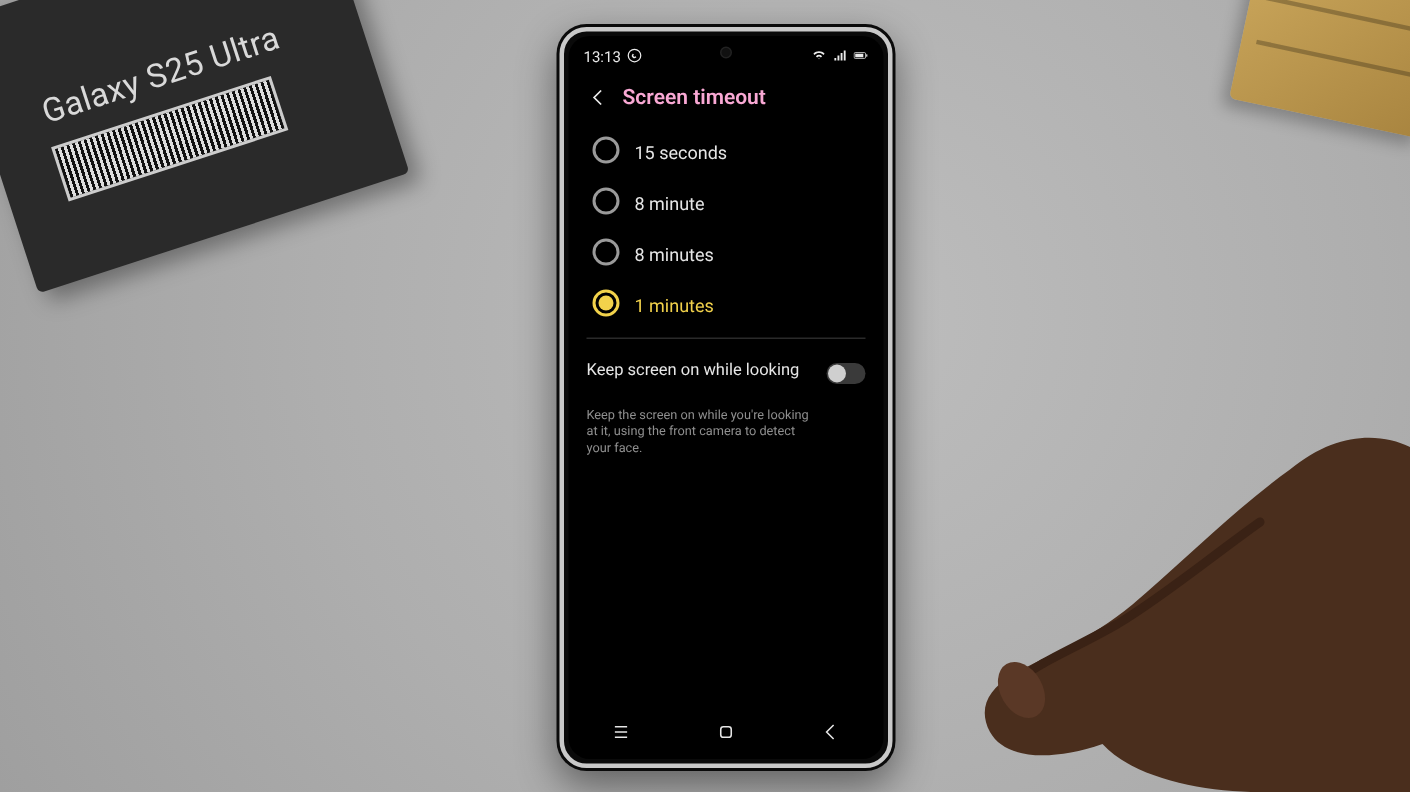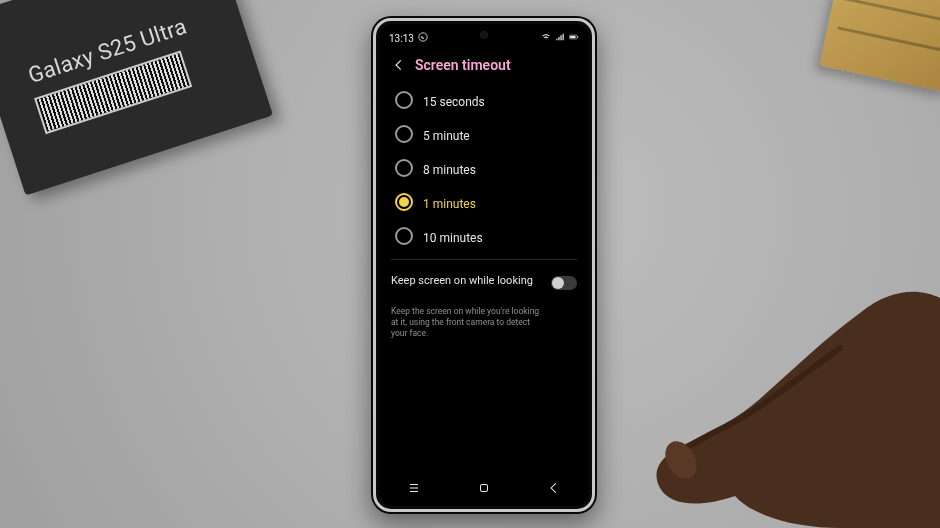--- a/index.html
+++ b/index.html
@@ -107,33 +107,29 @@
         <div class="page-title">Screen timeout</div>
       </div>
 
       <div class="options">
         <div class="option">
           <div class="radio"></div>
           <div class="option-label">15 seconds</div>
         </div>
         <div class="option">
           <div class="radio"></div>
-          <div class="option-label">5 minute</div>
+          <div class="option-label">8 minute</div>
         </div>
         <div class="option">
           <div class="radio"></div>
           <div class="option-label">8 minutes</div>
         </div>
         <div class="option selected">
           <div class="radio"></div>
           <div class="option-label">1 minutes</div>
-        </div>
-        <div class="option">
-          <div class="radio"></div>
-          <div class="option-label">10 minutes</div>
         </div>
       </div>
 
       <div class="divider"></div>
 
       <div class="setting-row">
         <div class="setting-text">
           <div class="setting-title">Keep screen on while looking</div>
           <div class="setting-desc">Keep the screen on while you're looking at it, using the front camera to detect your face.</div>
         </div>

